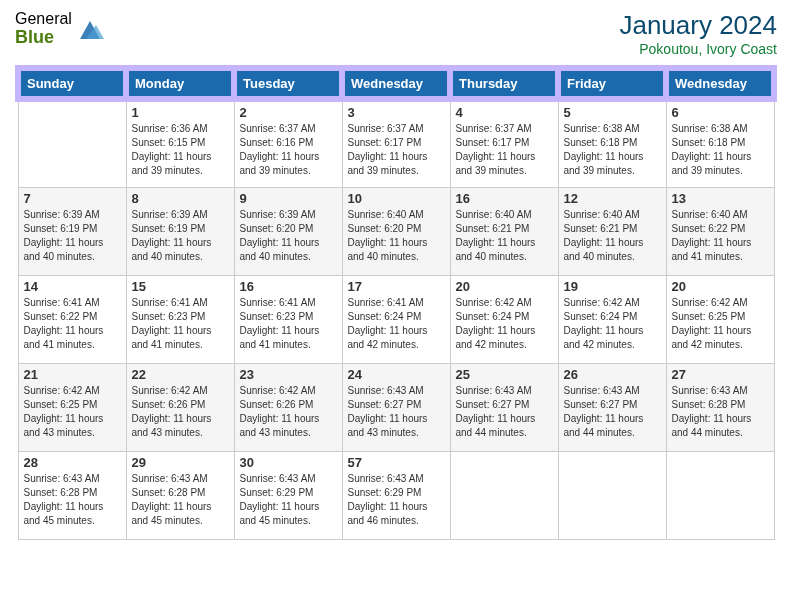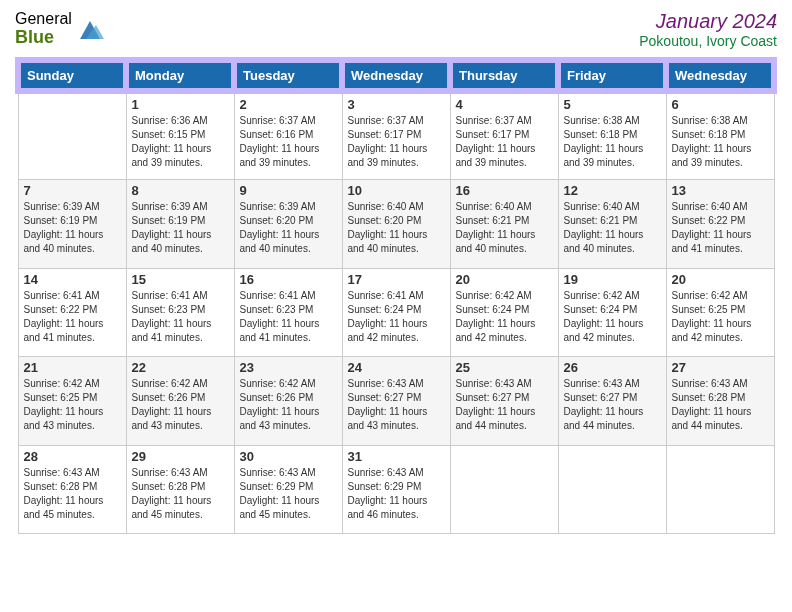--- a/index.html
+++ b/index.html
@@ -39,24 +39,23 @@
     }
     .logo-icon {
       width: 28px;
       height: 28px;
       margin-left: 4px;
     }
     .title-area {
       text-align: right;
     }
     .month-title {
-      font-size: 20px;
+      font-size: 26px;
       font-weight: normal;
-      color: #701a75;
-      font-style: italic;
+      color: #0c4a6e;
     }
     .subtitle {
       font-size: 14px;
       color: #15803d;
     }
     .calendar-table {
       width: 100%;
       border-collapse: collapse;
       flex: 1;
     }
@@ -256,21 +255,21 @@
           </td>
           <td>
             <span class="day-num">29</span>
             <div class="day-info">Sunrise: 6:43 AM<br>Sunset: 6:28 PM<br>Daylight: 11 hours and 45 minutes.</div>
           </td>
           <td>
             <span class="day-num">30</span>
             <div class="day-info">Sunrise: 6:43 AM<br>Sunset: 6:29 PM<br>Daylight: 11 hours and 45 minutes.</div>
           </td>
           <td>
-            <span class="day-num">31</span>
+            <span class="day-num">57</span>
             <div class="day-info">Sunrise: 6:43 AM<br>Sunset: 6:29 PM<br>Daylight: 11 hours and 46 minutes.</div>
           </td>
           <td class="empty-cell"></td>
           <td class="empty-cell"></td>
           <td class="empty-cell"></td>
         </tr>
       </tbody>
   </table>
 </div>
 

